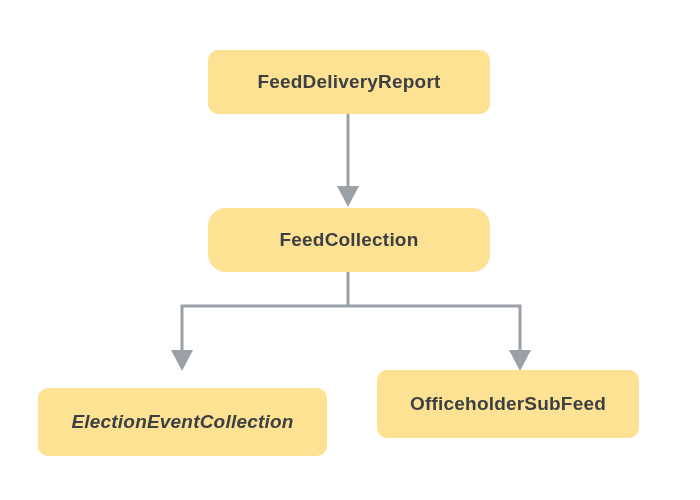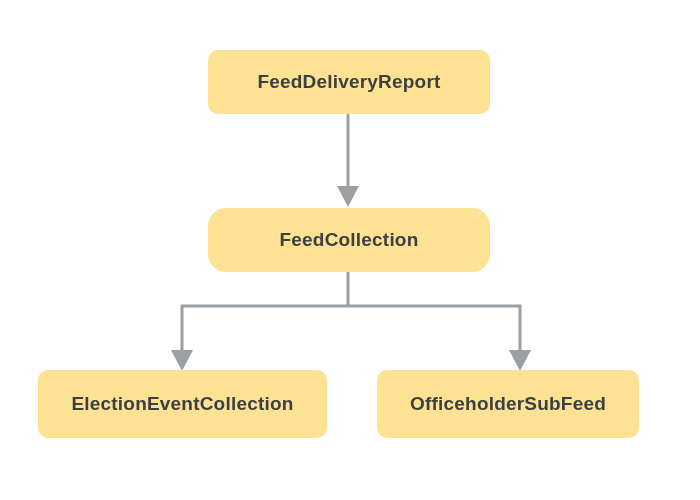--- a/index.html
+++ b/index.html
@@ -42,21 +42,21 @@
     align-items: center;
     justify-content: center;
     color: var(--node-text);
     font-size: 19px;
     font-weight: 700;
     letter-spacing: 0.2px;
     text-align: center;
   }
   .node-feed-delivery-report   { left: 208px; top: 50px;  width: 282px; height: 64px; }
   .node-feed-collection        { left: 208px; top: 208px; width: 282px; height: 64px; border-radius: 18px; }
-  .node-election-event-collection { left: 38px;  top: 370px; width: 289px; height: 68px; }
+  .node-election-event-collection { left: 38px;  top: 388px; width: 289px; height: 68px; font-style: italic; }
   .node-officeholder-sub-feed  { left: 377px; top: 370px; width: 262px; height: 68px; }
 </style>
 </head>
 <body>
 
 <div class="canvas">
 
   <svg class="connectors" viewBox="0 0 700 500" xmlns="http://www.w3.org/2000/svg" aria-hidden="true">
 
     <path d="M348 114 V188"></path>

